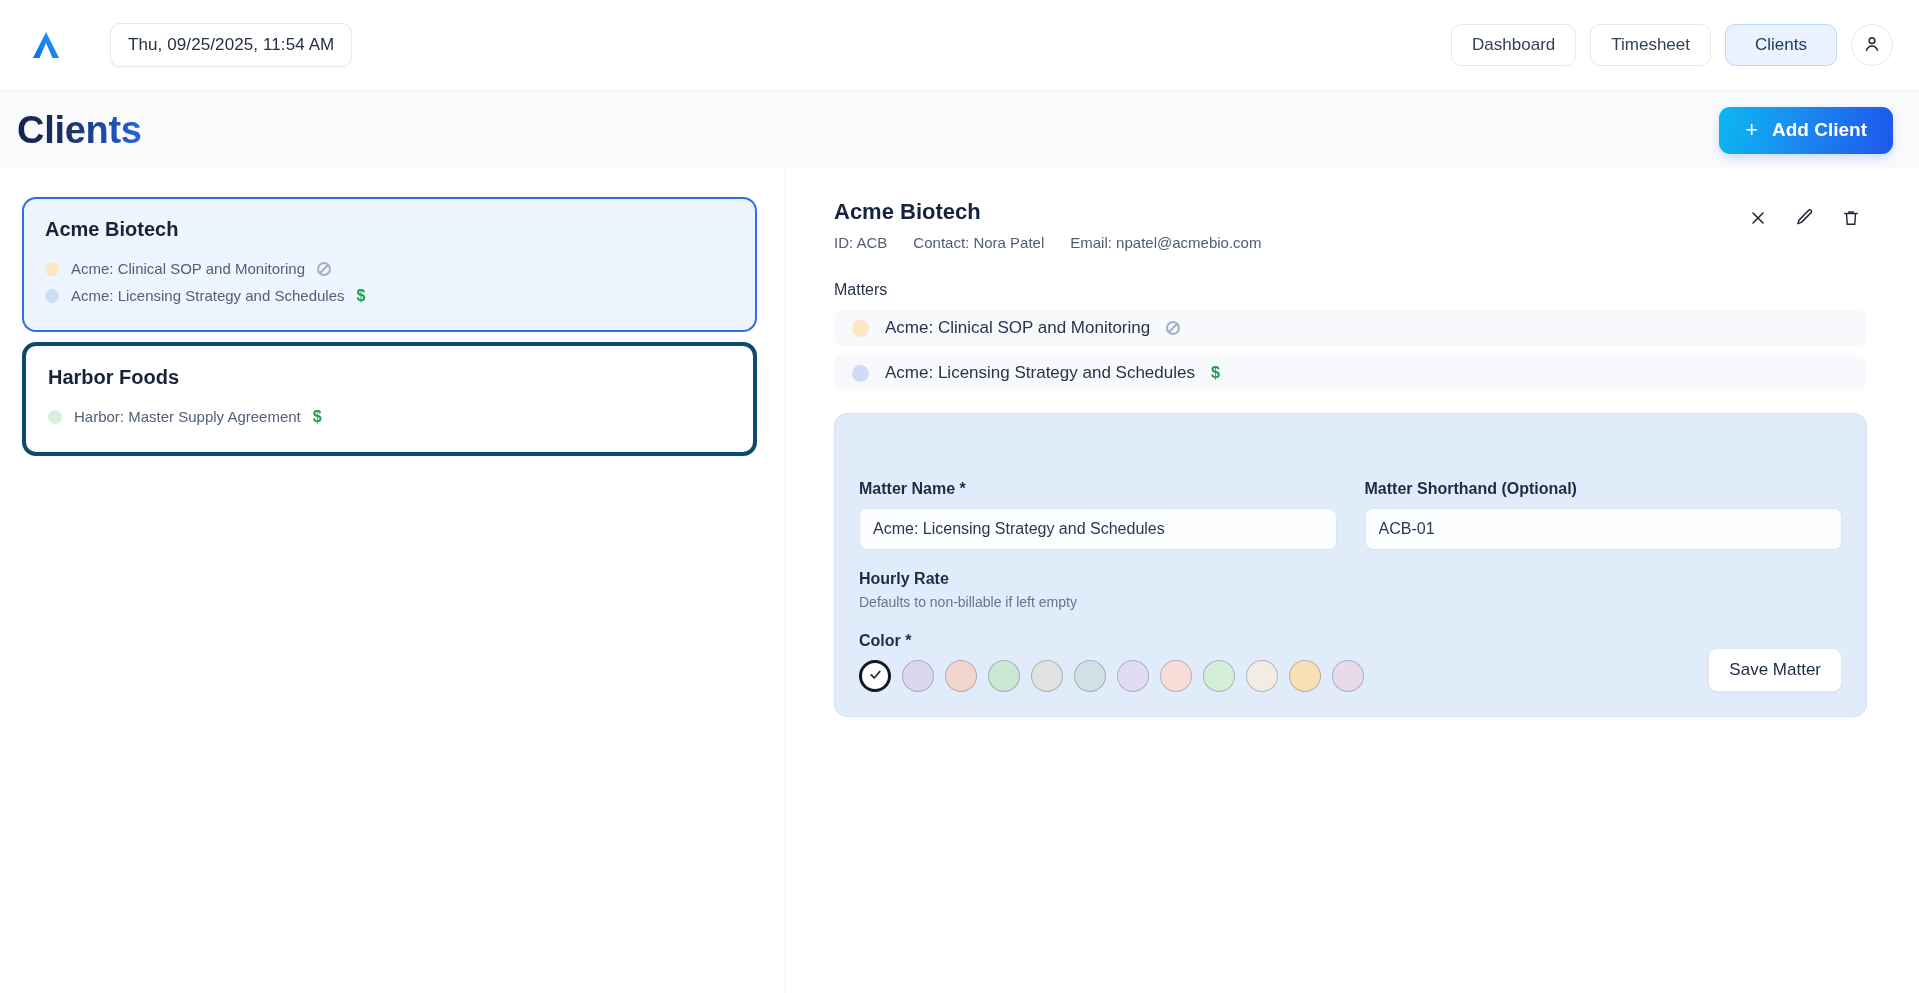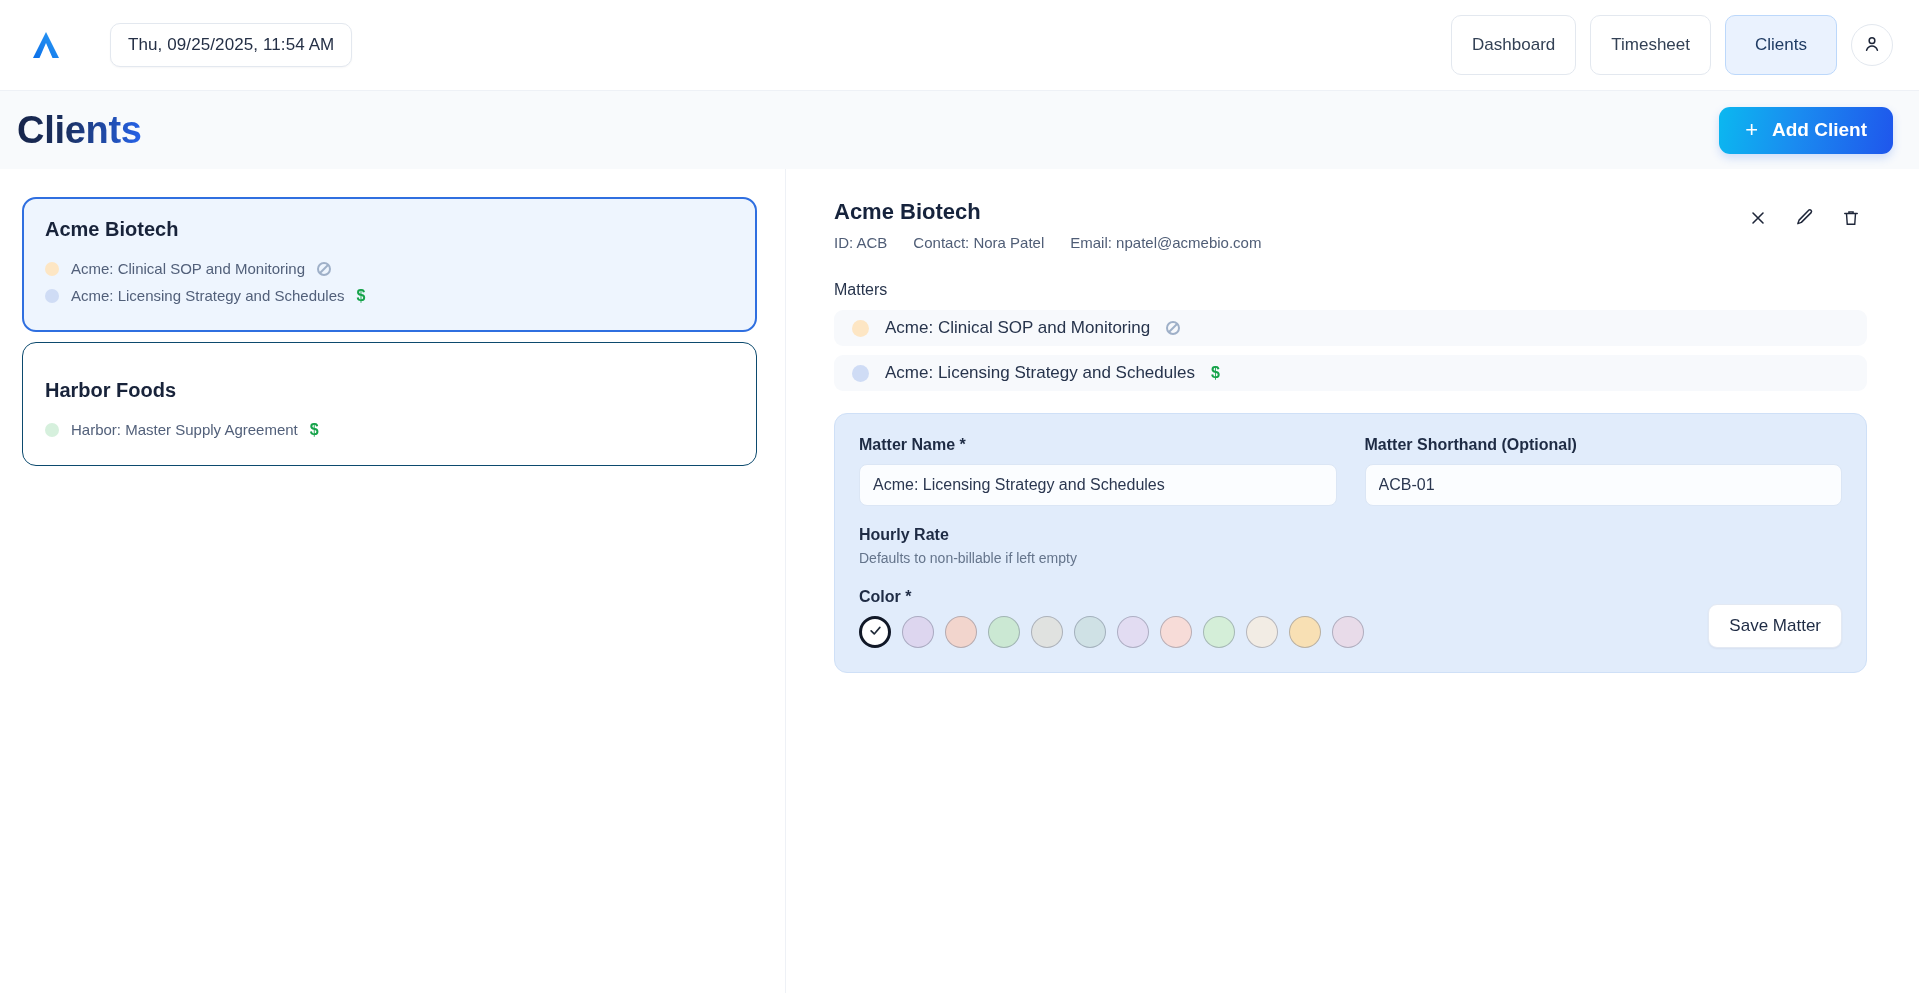--- a/index.html
+++ b/index.html
@@ -31,21 +31,21 @@
     height: 44px;
     display: flex; align-items: center;
     padding: 0 17px;
     font-size: 17px;
     color: #253046;
     letter-spacing: .1px;
     box-shadow: 0 1px 2px rgba(16,24,40,.04);
   }
   .nav-right { margin-left: auto; display: flex; align-items: center; gap: 14px; }
   .nav-btn {
-    height: 60px;
+    height: 42px;
     min-width: 112px;
     padding: 0 20px;
     border-radius: 10px;
     border: 1px solid #e3e8ef;
     background: #fff;
     color: #334155;
     font-size: 17px;
     font-family: "Liberation Sans", sans-serif;
     display: flex; align-items: center; justify-content: center;
     cursor: pointer;
@@ -129,24 +129,24 @@
     color: #334155;
     font-family: "Liberation Sans", sans-serif;
     outline: none;
   }
   .search-input::placeholder { color: #aab4c4; }
   .search-count { font-size: 15px; color: #5b6880; white-space: nowrap; }
 
   
   .client-list { margin-top: 22px; display: flex; flex-direction: column; gap: 10px; }
   .client-card {
-    border: 1px solid #0c4a6e;
+    border: 4px solid #0c4a6e;
     border-radius: 14px;
     background: #fff;
-    padding: 36px 22px 22px 22px;
+    padding: 20px 22px 22px 22px;
     cursor: pointer;
   }
   .client-card.selected {
     background: #eef5fe;
     border: 2px solid #2f6fe0;
     padding: 19px 21px 21px 21px;
   }
   .client-name { font-size: 20px; font-weight: bold; color: #18233a; margin-bottom: 14px; }
   .matter-line { display: flex; align-items: center; gap: 12px; padding: 5px 0; }
   .dot { width: 14px; height: 14px; border-radius: 50%; flex: none; }
@@ -183,21 +183,21 @@
   .matter-row-text { font-size: 17px; color: #27344c; }
 
   
   .matter-form {
     margin: 22px 26px 0 22px;
     background: #e1ecfb;
     border: 1px solid #cfe0f7;
     border-radius: 13px;
     padding: 22px 24px 24px 24px;
   }
-  .form-grid { display: flex; gap: 28px; }
+  .form-grid { display: flex; gap: 28px; margin-top: 44px; }
   .form-col { flex: 1; }
   .f-label { font-size: 16px; font-weight: bold; color: #1e2b44; margin-bottom: 10px; }
   .f-hint { font-size: 14px; color: #64748b; margin: -4px 0 10px 0; }
   .f-input {
     width: 100%; height: 42px;
     border: 1px solid #dbe6f5; border-radius: 8px;
     background: #fbfdff; padding: 0 13px;
     font-size: 16px; color: #2b3750;
     font-family: "Liberation Sans", sans-serif;
     outline: none;

